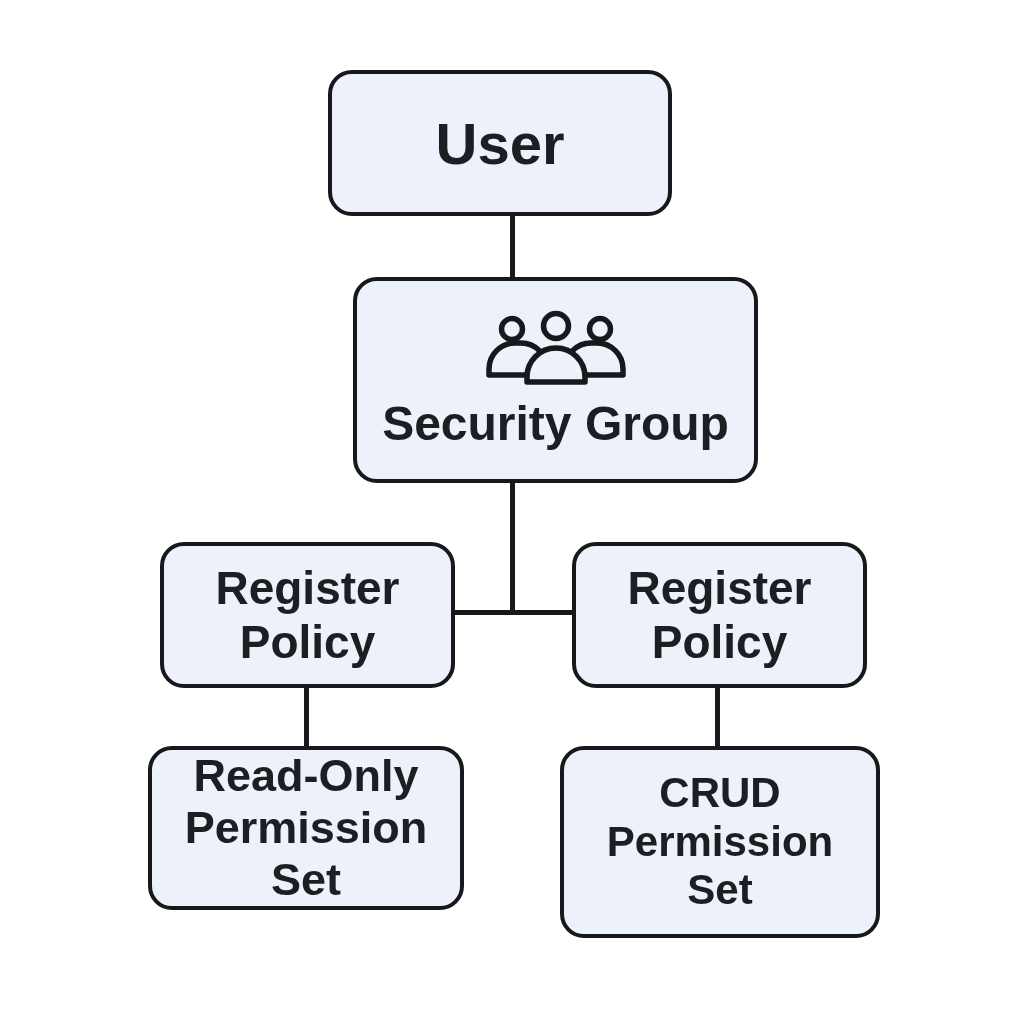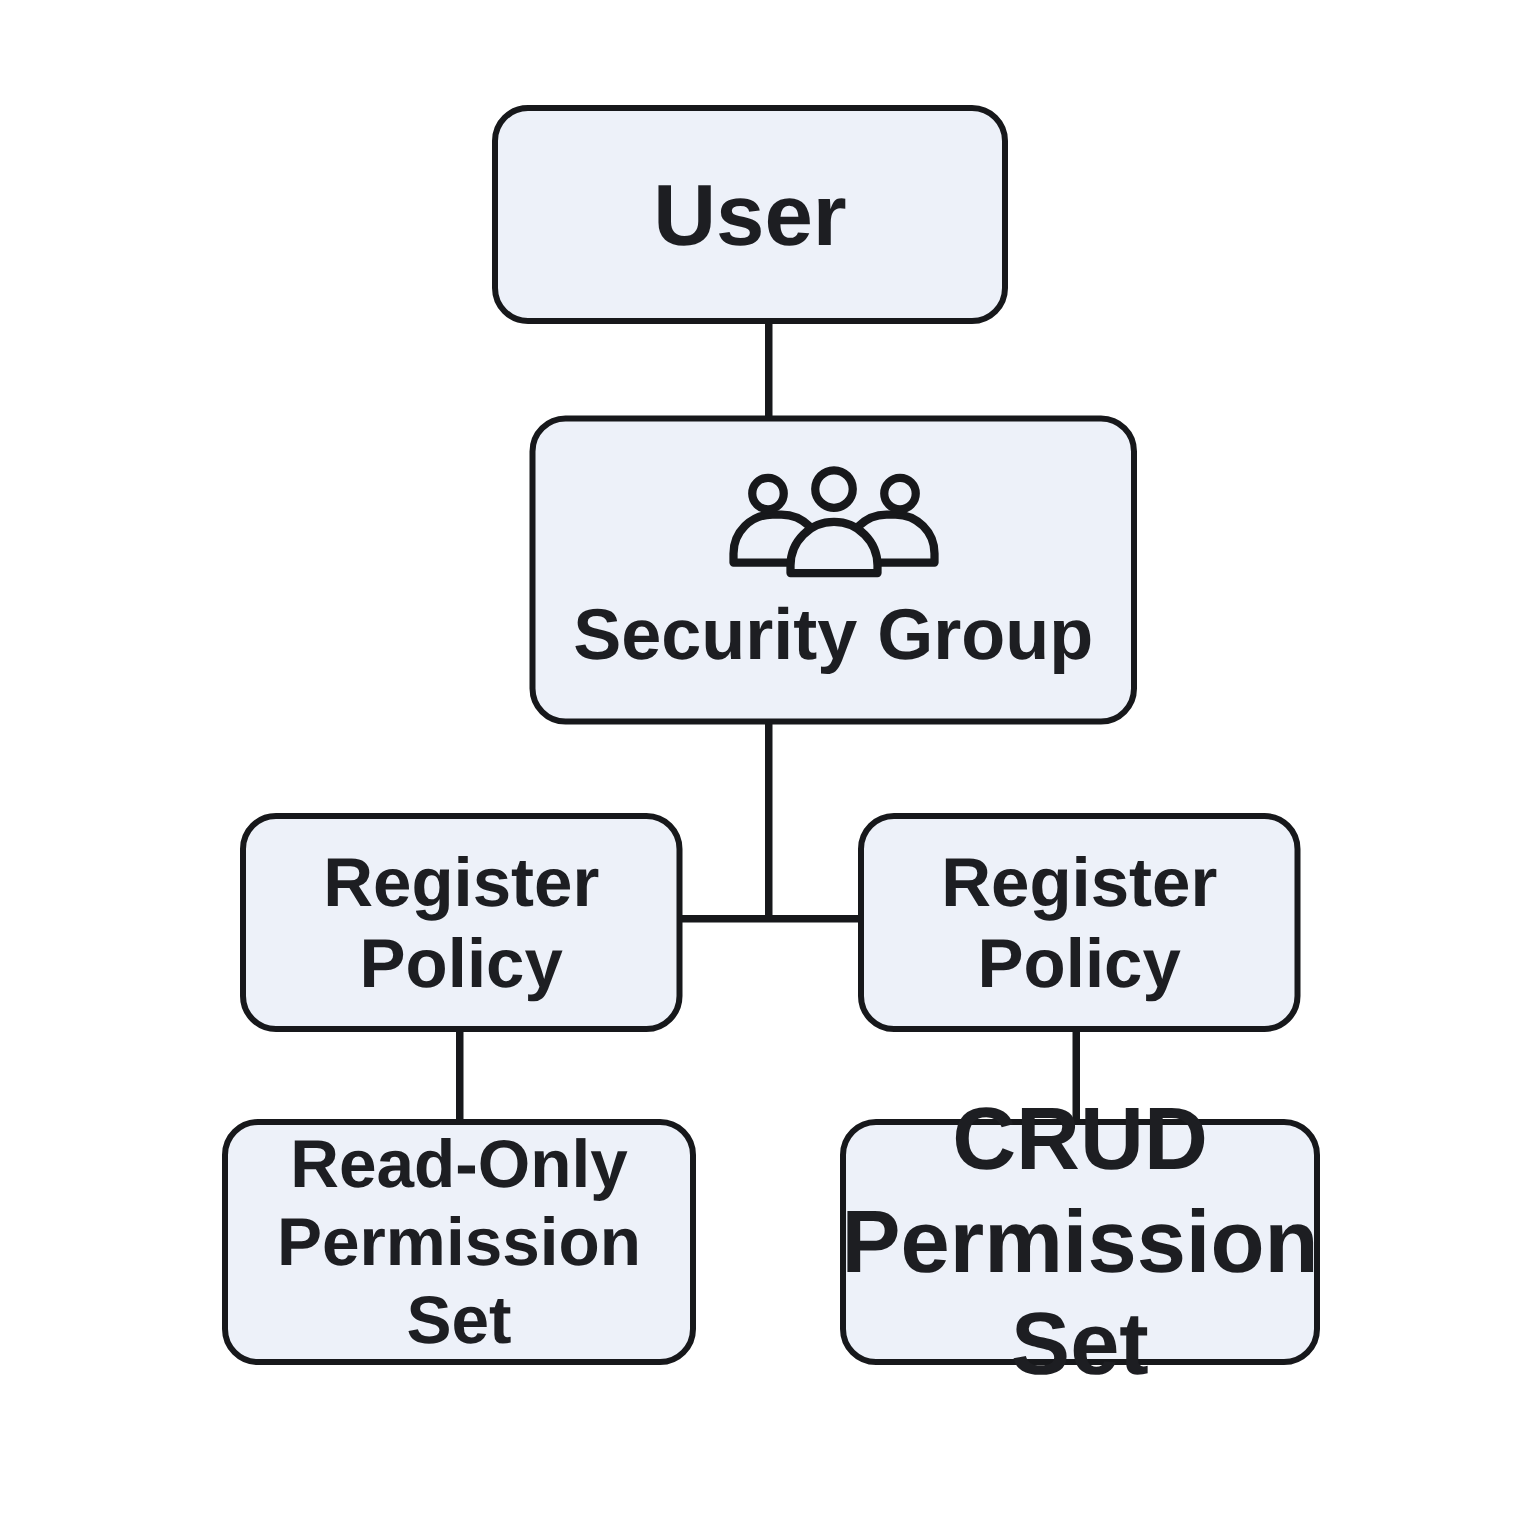--- a/index.html
+++ b/index.html
@@ -35,21 +35,21 @@
   .connector{
     position:absolute;
     background:var(--connector);
   }
   #node-user{left:328px;top:70px;width:344px;height:146px;font-size:58px;}
   #node-security-group{left:310px;top:277px;width:405px;height:206px;font-size:48px;margin-left:43px;}
   #node-security-group .icon{margin-bottom:8px;line-height:0;}
   #node-register-policy-left{left:160px;top:542px;width:295px;height:146px;font-size:46px;line-height:1.18;}
   #node-register-policy-right{left:572px;top:542px;width:295px;height:146px;font-size:46px;line-height:1.18;}
   #node-readonly-permission-set{left:148px;top:746px;width:316px;height:164px;font-size:45px;line-height:1.16;}
-  #node-crud-permission-set{left:560px;top:746px;width:320px;height:164px;font-size:59px;line-height:1.16;}
+  #node-crud-permission-set{left:560px;top:746px;width:320px;height:192px;font-size:42px;line-height:1.16;}
   #conn-user-sg{left:510px;top:213px;width:5px;height:66px;}
   #conn-sg-down{left:510px;top:481px;width:5px;height:132px;}
   #conn-horizontal{left:452px;top:610px;width:124px;height:5px;}
   #conn-left-down{left:304px;top:686px;width:5px;height:62px;}
   #conn-right-down{left:715px;top:686px;width:5px;height:62px;}
   .icon-stroke{stroke:var(--node-border);fill:none;stroke-width:5.5;stroke-linejoin:round;stroke-linecap:round;}
   .icon-masked{fill:var(--node-fill);}
 </style>
 </head>
 <body>

